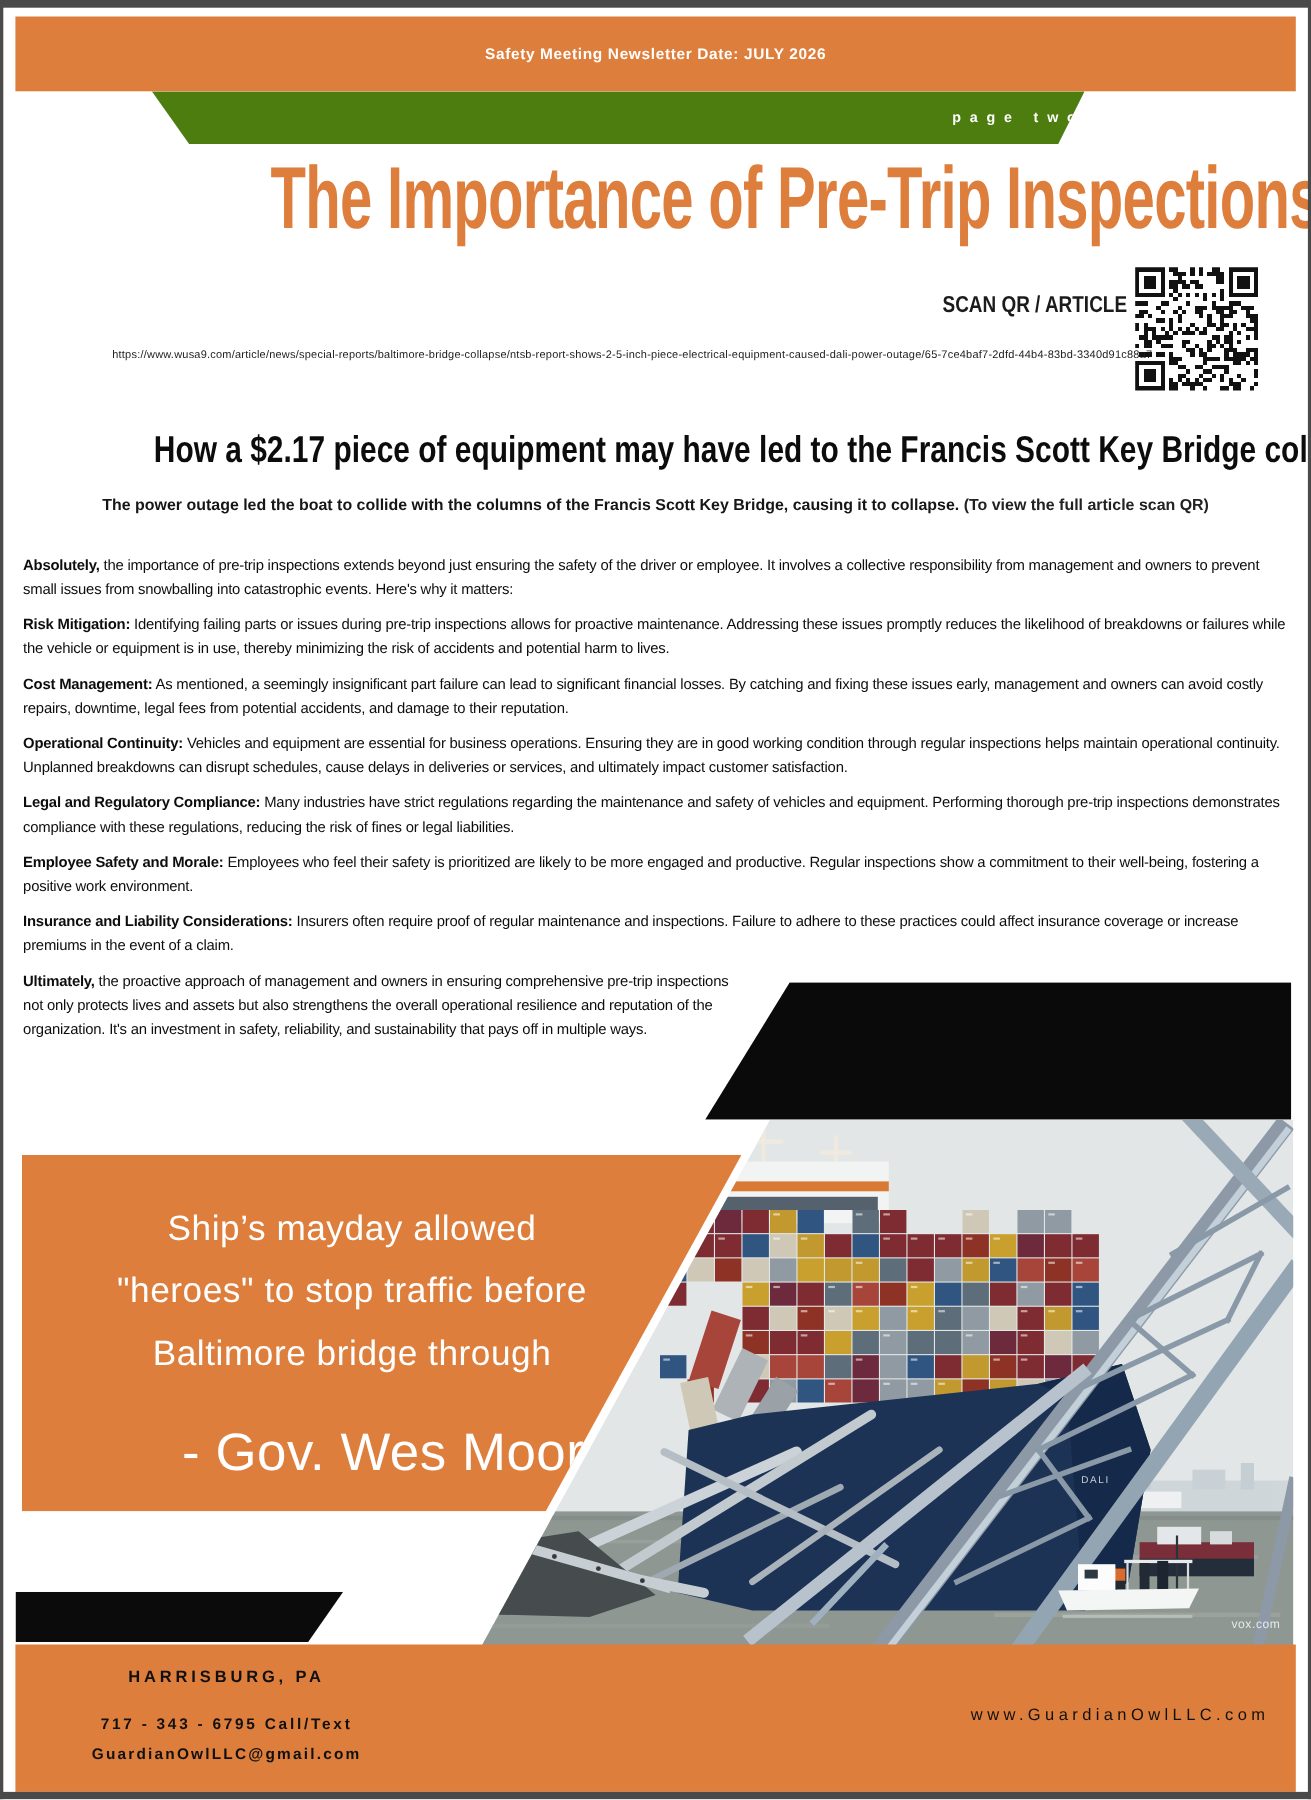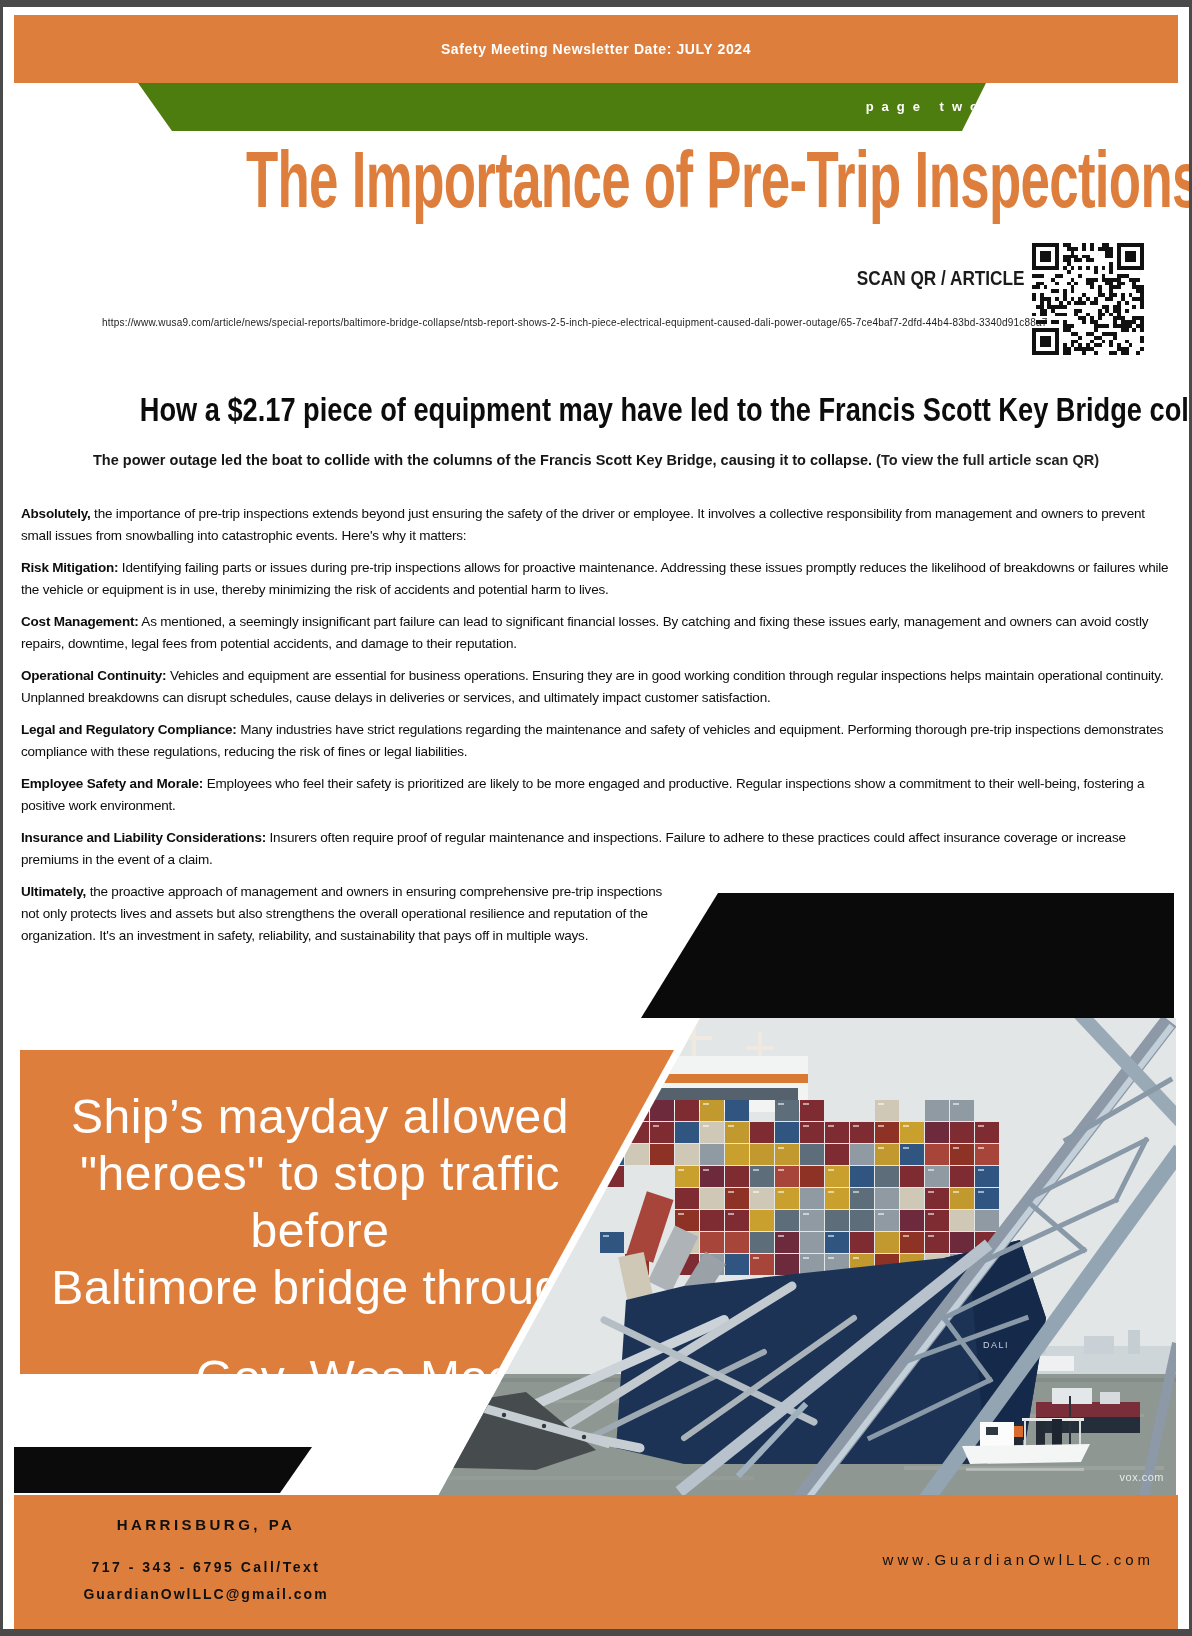--- a/index.html
+++ b/index.html
@@ -41,42 +41,42 @@
   .black-band{position:absolute;left:0;top:893px;width:1174px;height:125px;background:#0a0a0a;
               clip-path:polygon(718px 0,1174px 0,1174px 125px,641px 125px);}
 
   .photo{position:absolute;left:384px;top:1018px;width:792px;height:478px;
          clip-path:polygon(316px 0,792px 0,792px 478px,54px 478px);}
   .photo svg{display:block;width:792px;height:478px;}
   .credit{position:absolute;right:12px;bottom:13px;font-size:11px;color:rgba(236,240,242,.92);letter-spacing:.5px;}
 
   .quote-box{position:absolute;left:20px;top:1050px;width:654px;height:324px;background:var(--orange);
              clip-path:polygon(0 0,654px 0,476px 324px,0 324px);color:#fff;}
-  .quote-lines{margin:38px auto 0 10px;width:580px;text-align:center;font-size:48px;line-height:57px;letter-spacing:.5px;}
+  .quote-lines{margin:38px auto 0 10px;width:580px;text-align:center;font-size:32px;line-height:57px;letter-spacing:.5px;}
   .quote-attrib{margin-top:34px;width:580px;text-align:center;transform:translateX(52px);
                 font-size:48px;letter-spacing:.5px;}
 
   .black-strip{position:absolute;left:14px;top:1447px;width:300px;height:46px;background:#0b0b0b;
                clip-path:polygon(0 0,298px 0,266px 100%,0 100%);}
 
   .footer{position:absolute;left:14px;top:1495px;width:1164px;height:134px;background:var(--orange);color:#101010;}
   .f-left{position:absolute;left:36px;top:21px;width:312px;text-align:center;font-weight:700;}
   .f-loc{font-size:15px;letter-spacing:3.5px;margin-bottom:26px;}
   .f-phone{font-size:14px;letter-spacing:2.5px;margin-bottom:11px;}
   .f-email{font-size:14px;letter-spacing:2px;}
   .f-site{position:absolute;left:600px;top:56px;width:540px;text-align:right;font-weight:400;
           font-size:15px;letter-spacing:4px;}
 </style>
 </head>
 <body>
 
 <div class="stage">
 
   <div class="masthead">
-    <span>Safety Meeting Newsletter Date: JULY 2024</span>
+    <span>Safety Meeting Newsletter Date: JULY 2026</span>
   </div>
 
   <div class="banner">
     <span>page two</span>
   </div>
 
   <h1 class="title">
     <span>The Importance of Pre-Trip Inspections</span>
   </h1>
 

